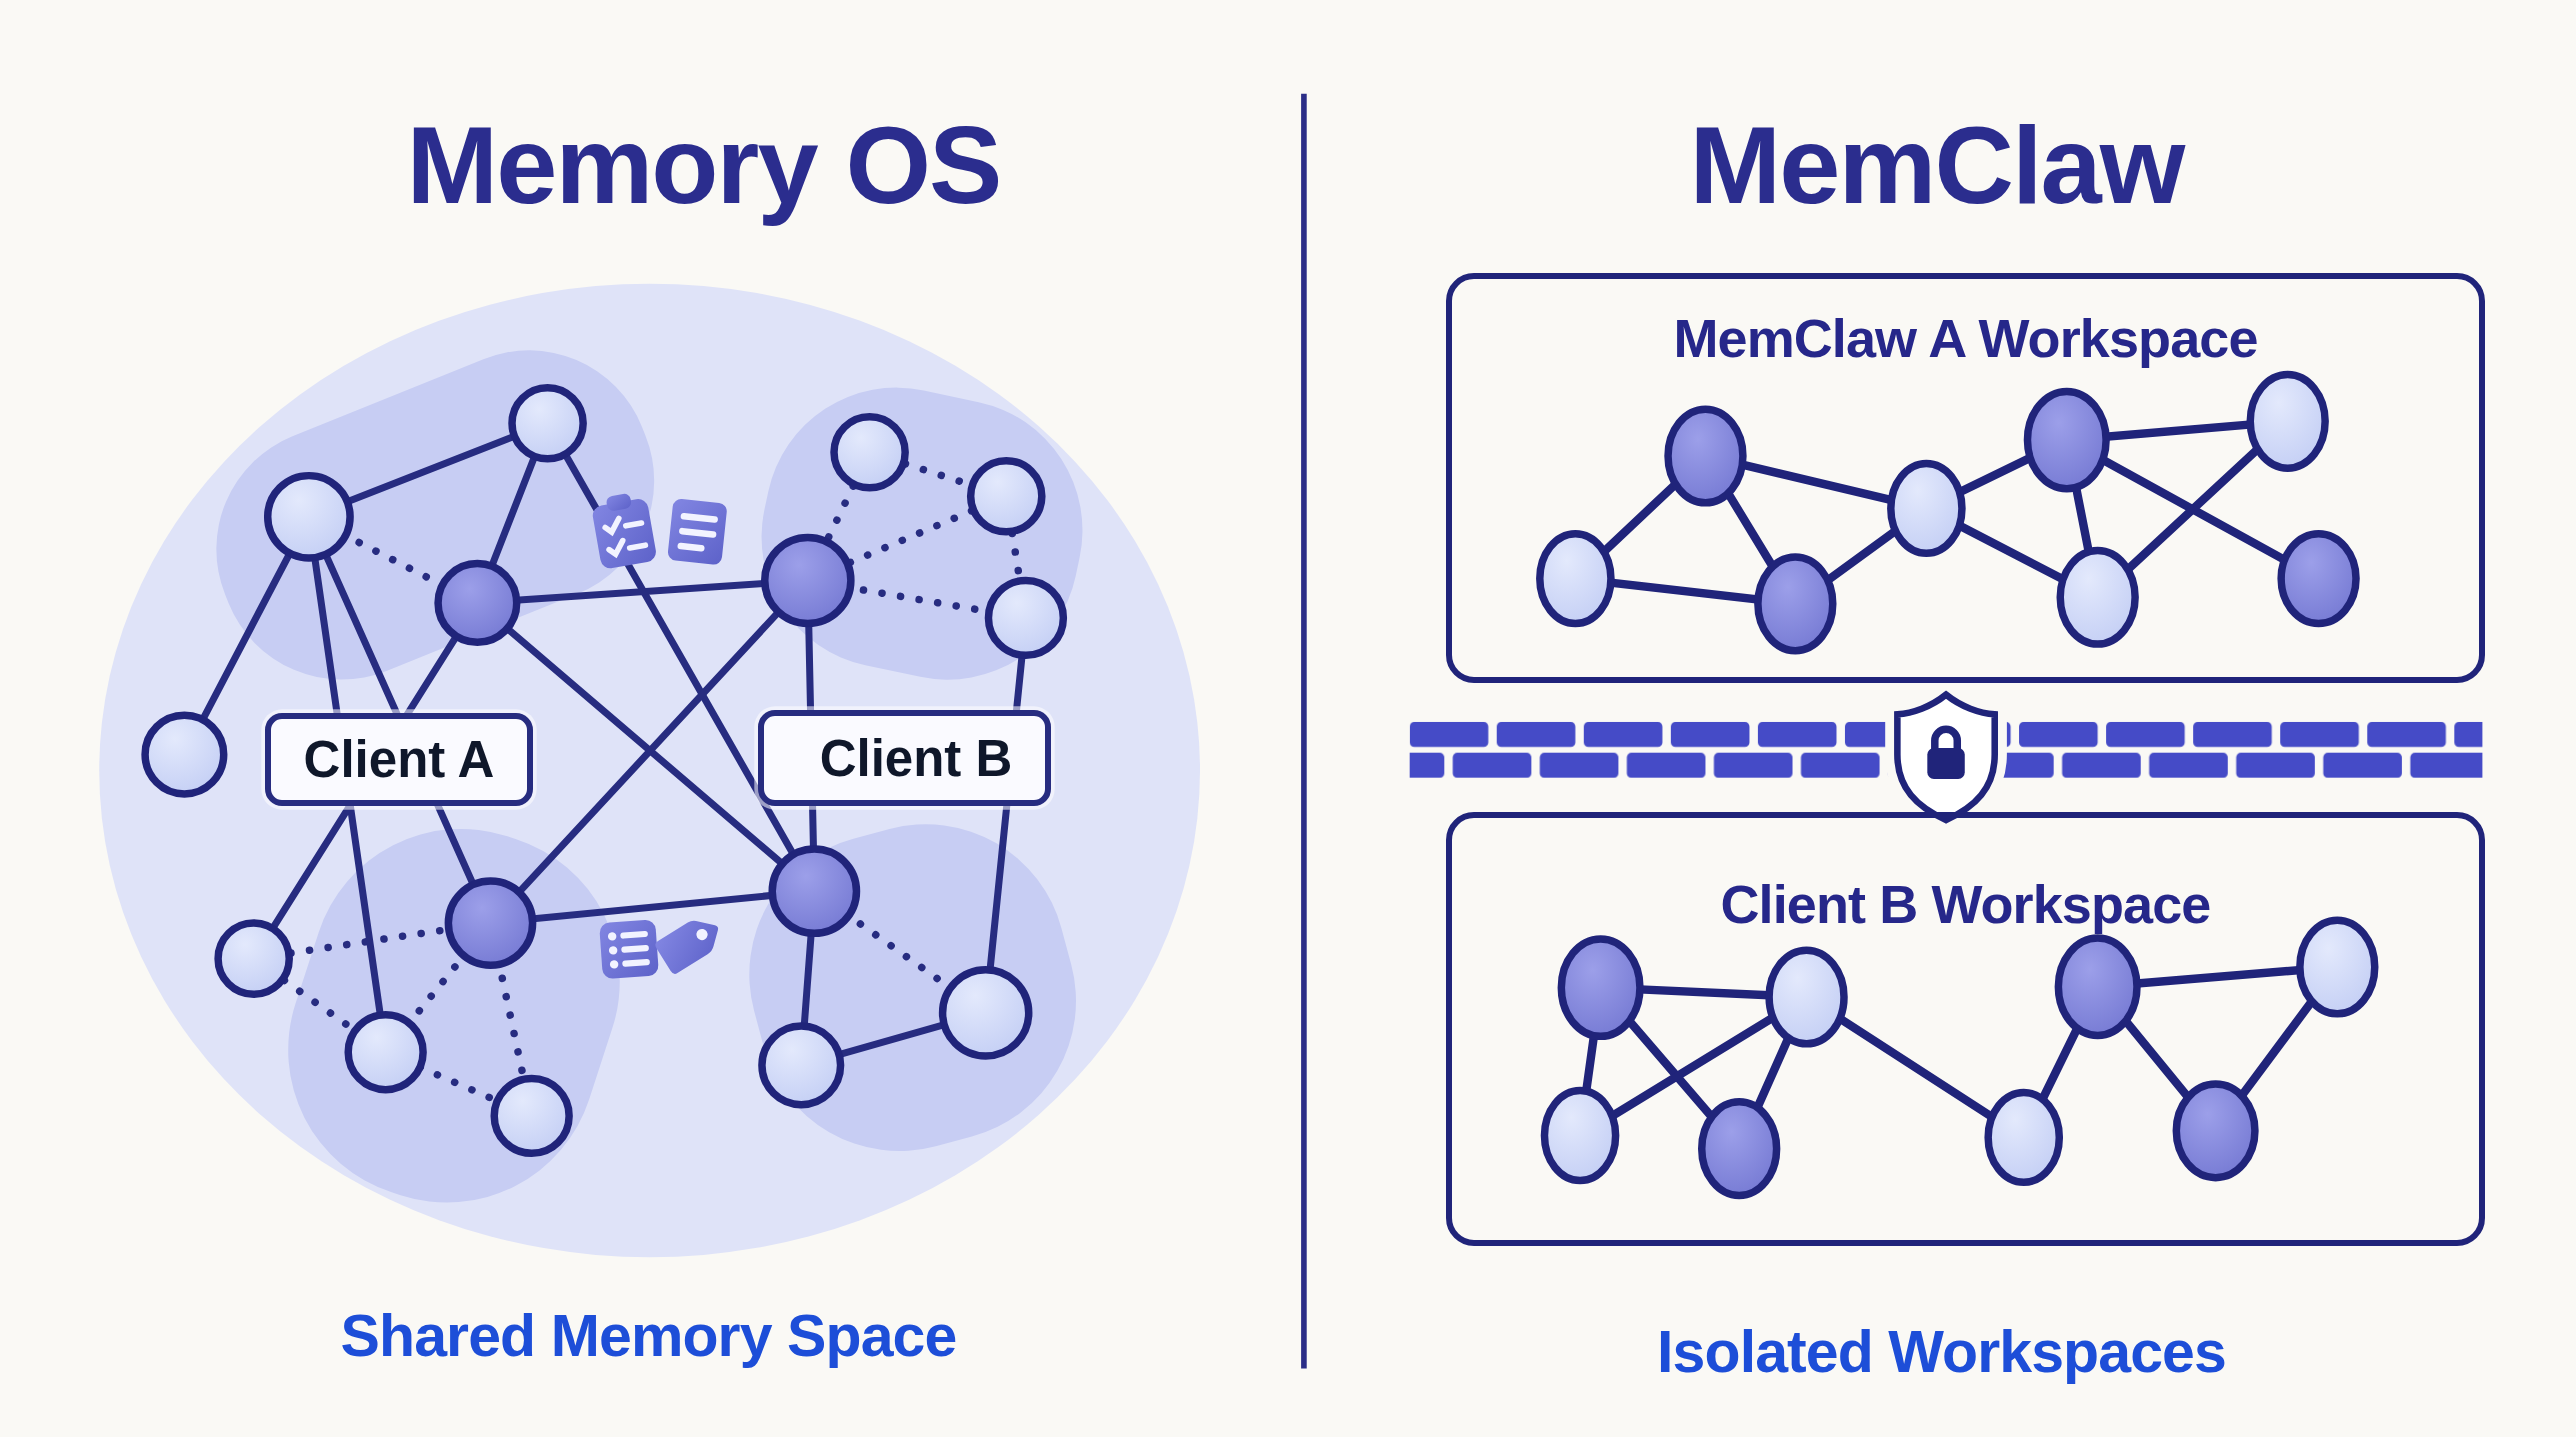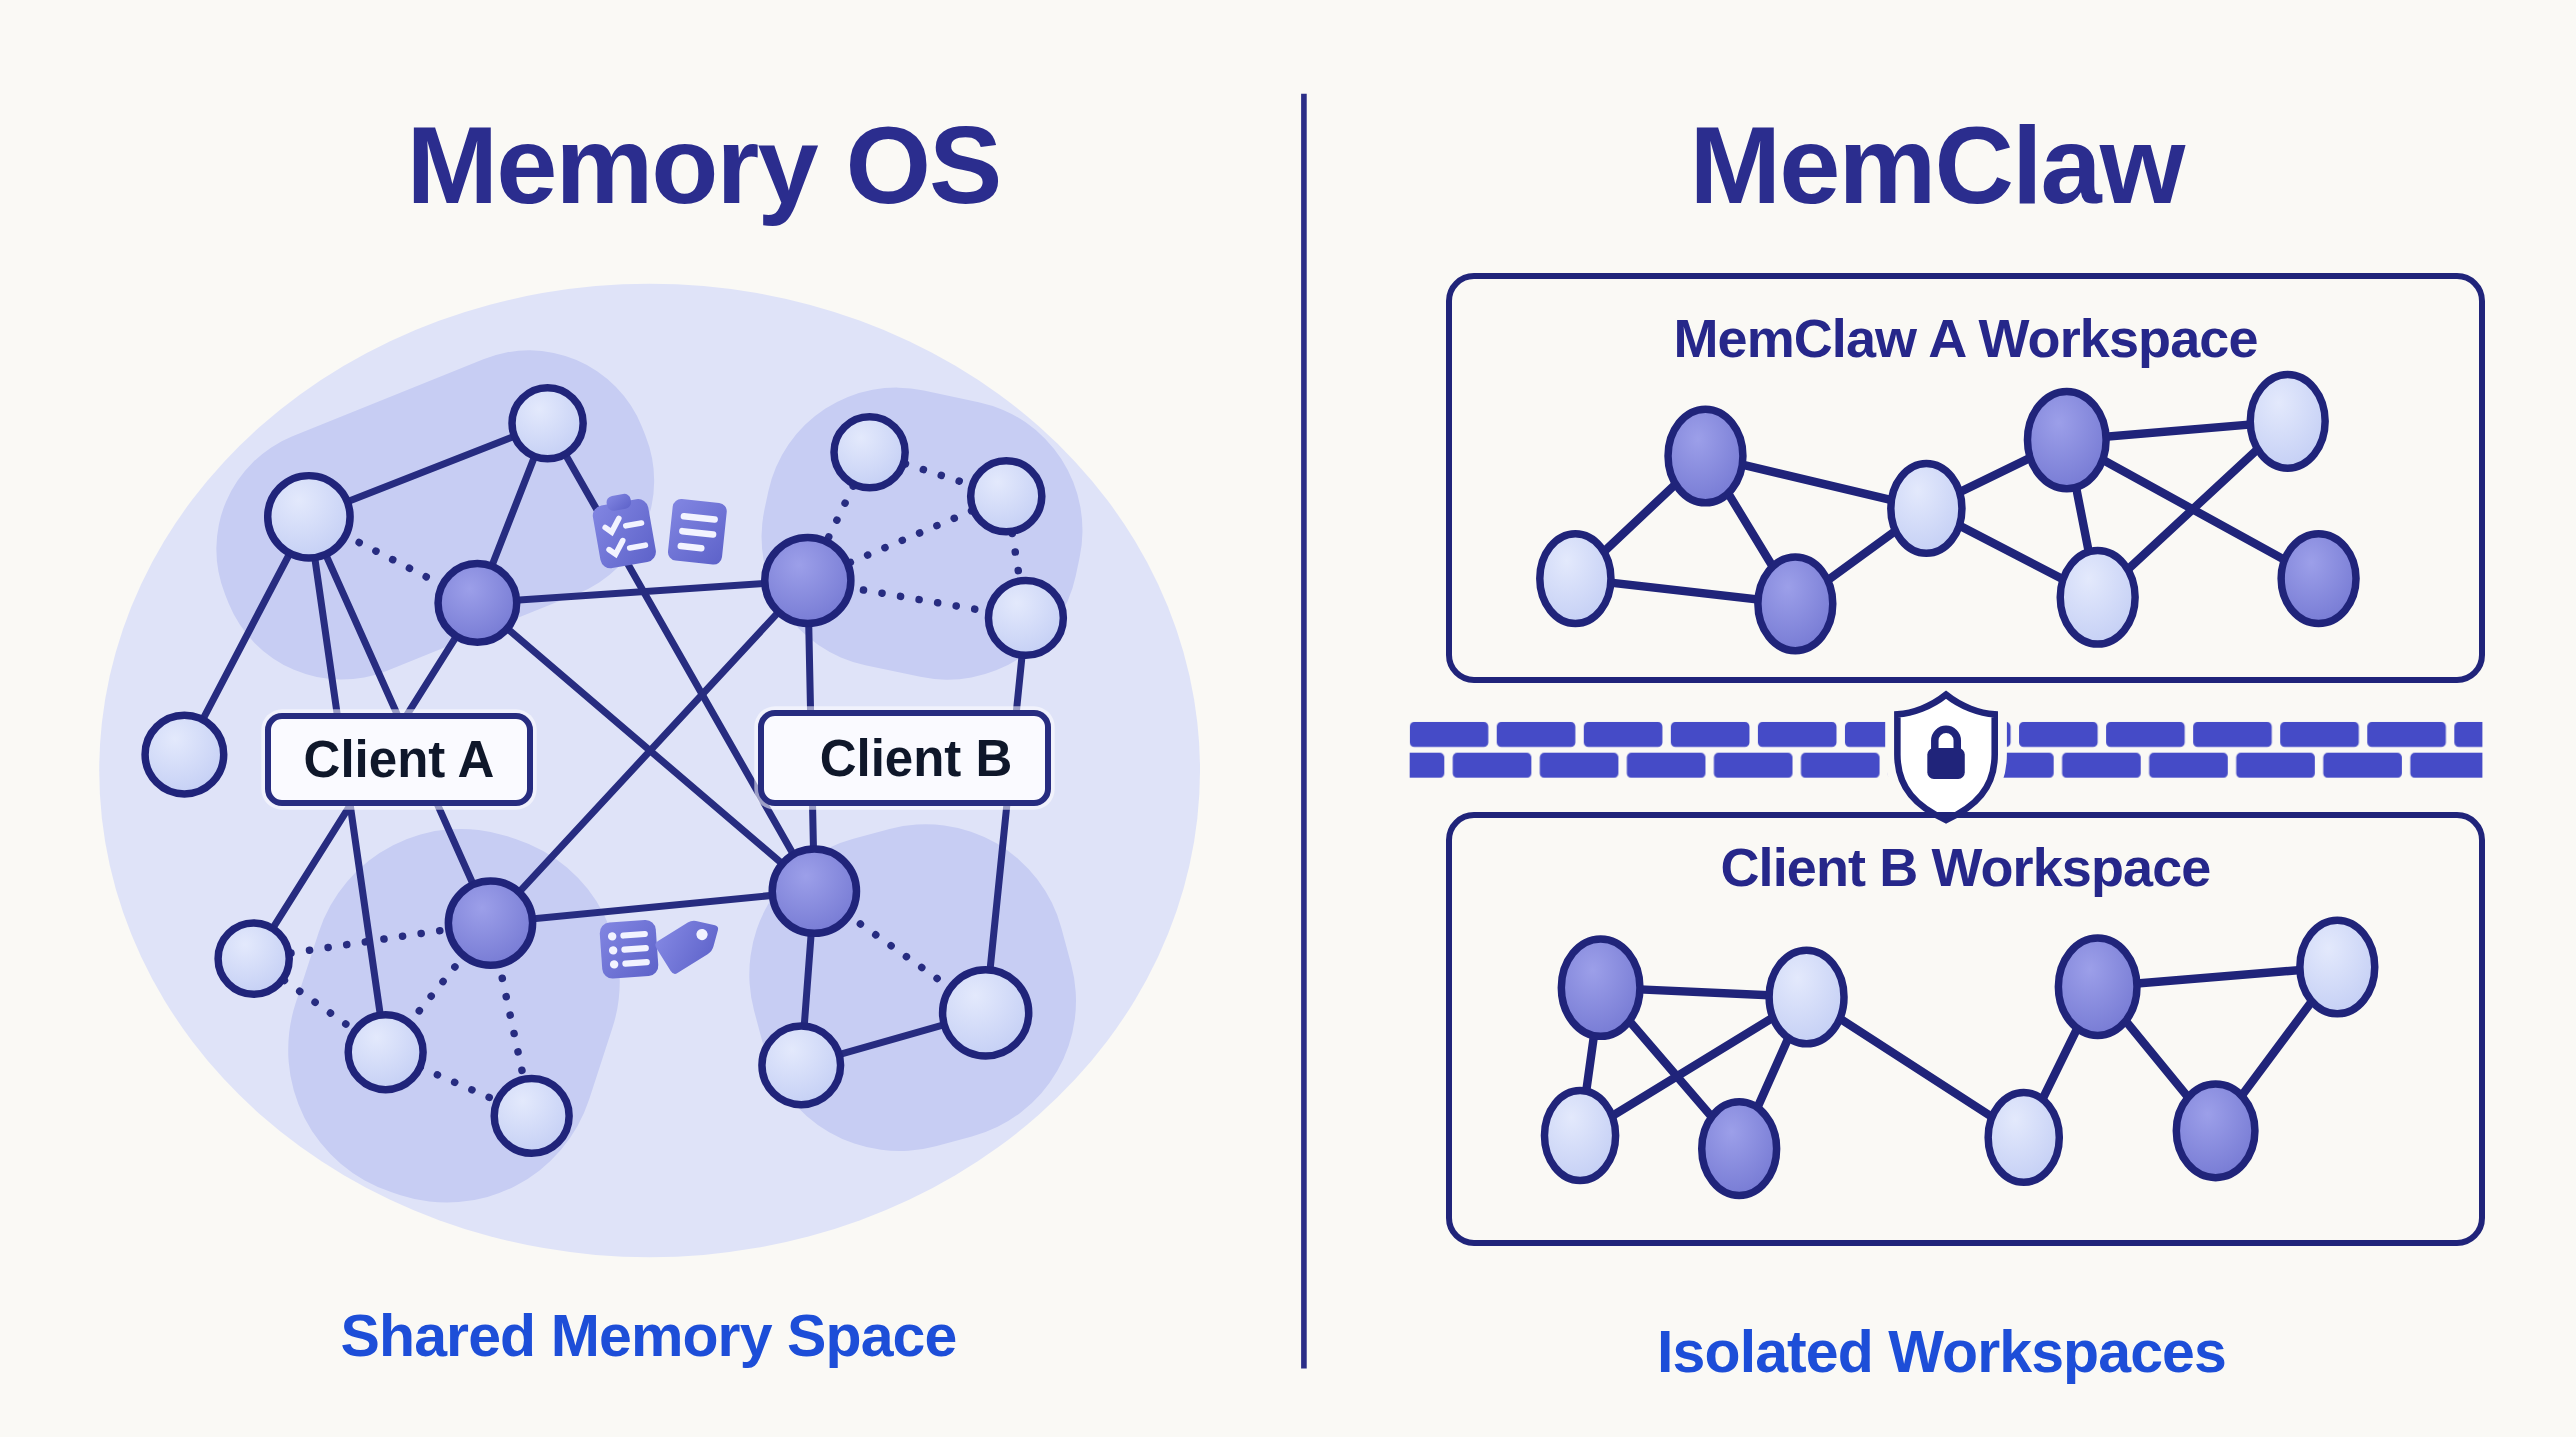--- a/index.html
+++ b/index.html
@@ -229,20 +229,20 @@
 <div class="panel-title" style="left:1302px;width:1269px;">MemClaw</div>
 
 <div class="client-label" style="left:265px;top:713px;width:256px;height:81px;">Client A</div>
 
 <div class="client-label" style="left:758px;top:710px;width:258px;height:84px;padding-left:23px;">Client B</div>
 
 <div class="workspace-box" style="left:1446px;top:273px;width:1039px;height:410px;padding-top:28px;">
   <div class="workspace-title">MemClaw A Workspace</div>
 </div>
 
-<div class="workspace-box" style="left:1446px;top:812px;width:1039px;height:434px;padding-top:18px;">
+<div class="workspace-box" style="left:1446px;top:812px;width:1039px;height:434px;padding-top:55px;">
   <div class="workspace-title">Client B Workspace</div>
 </div>
 
 <div class="caption" style="left:0;top:1294px;width:1297px;">Shared Memory Space</div>
 
 <div class="caption" style="left:1307px;top:1310px;width:1269px;">Isolated Workspaces</div>
 
 
 </body></html>

